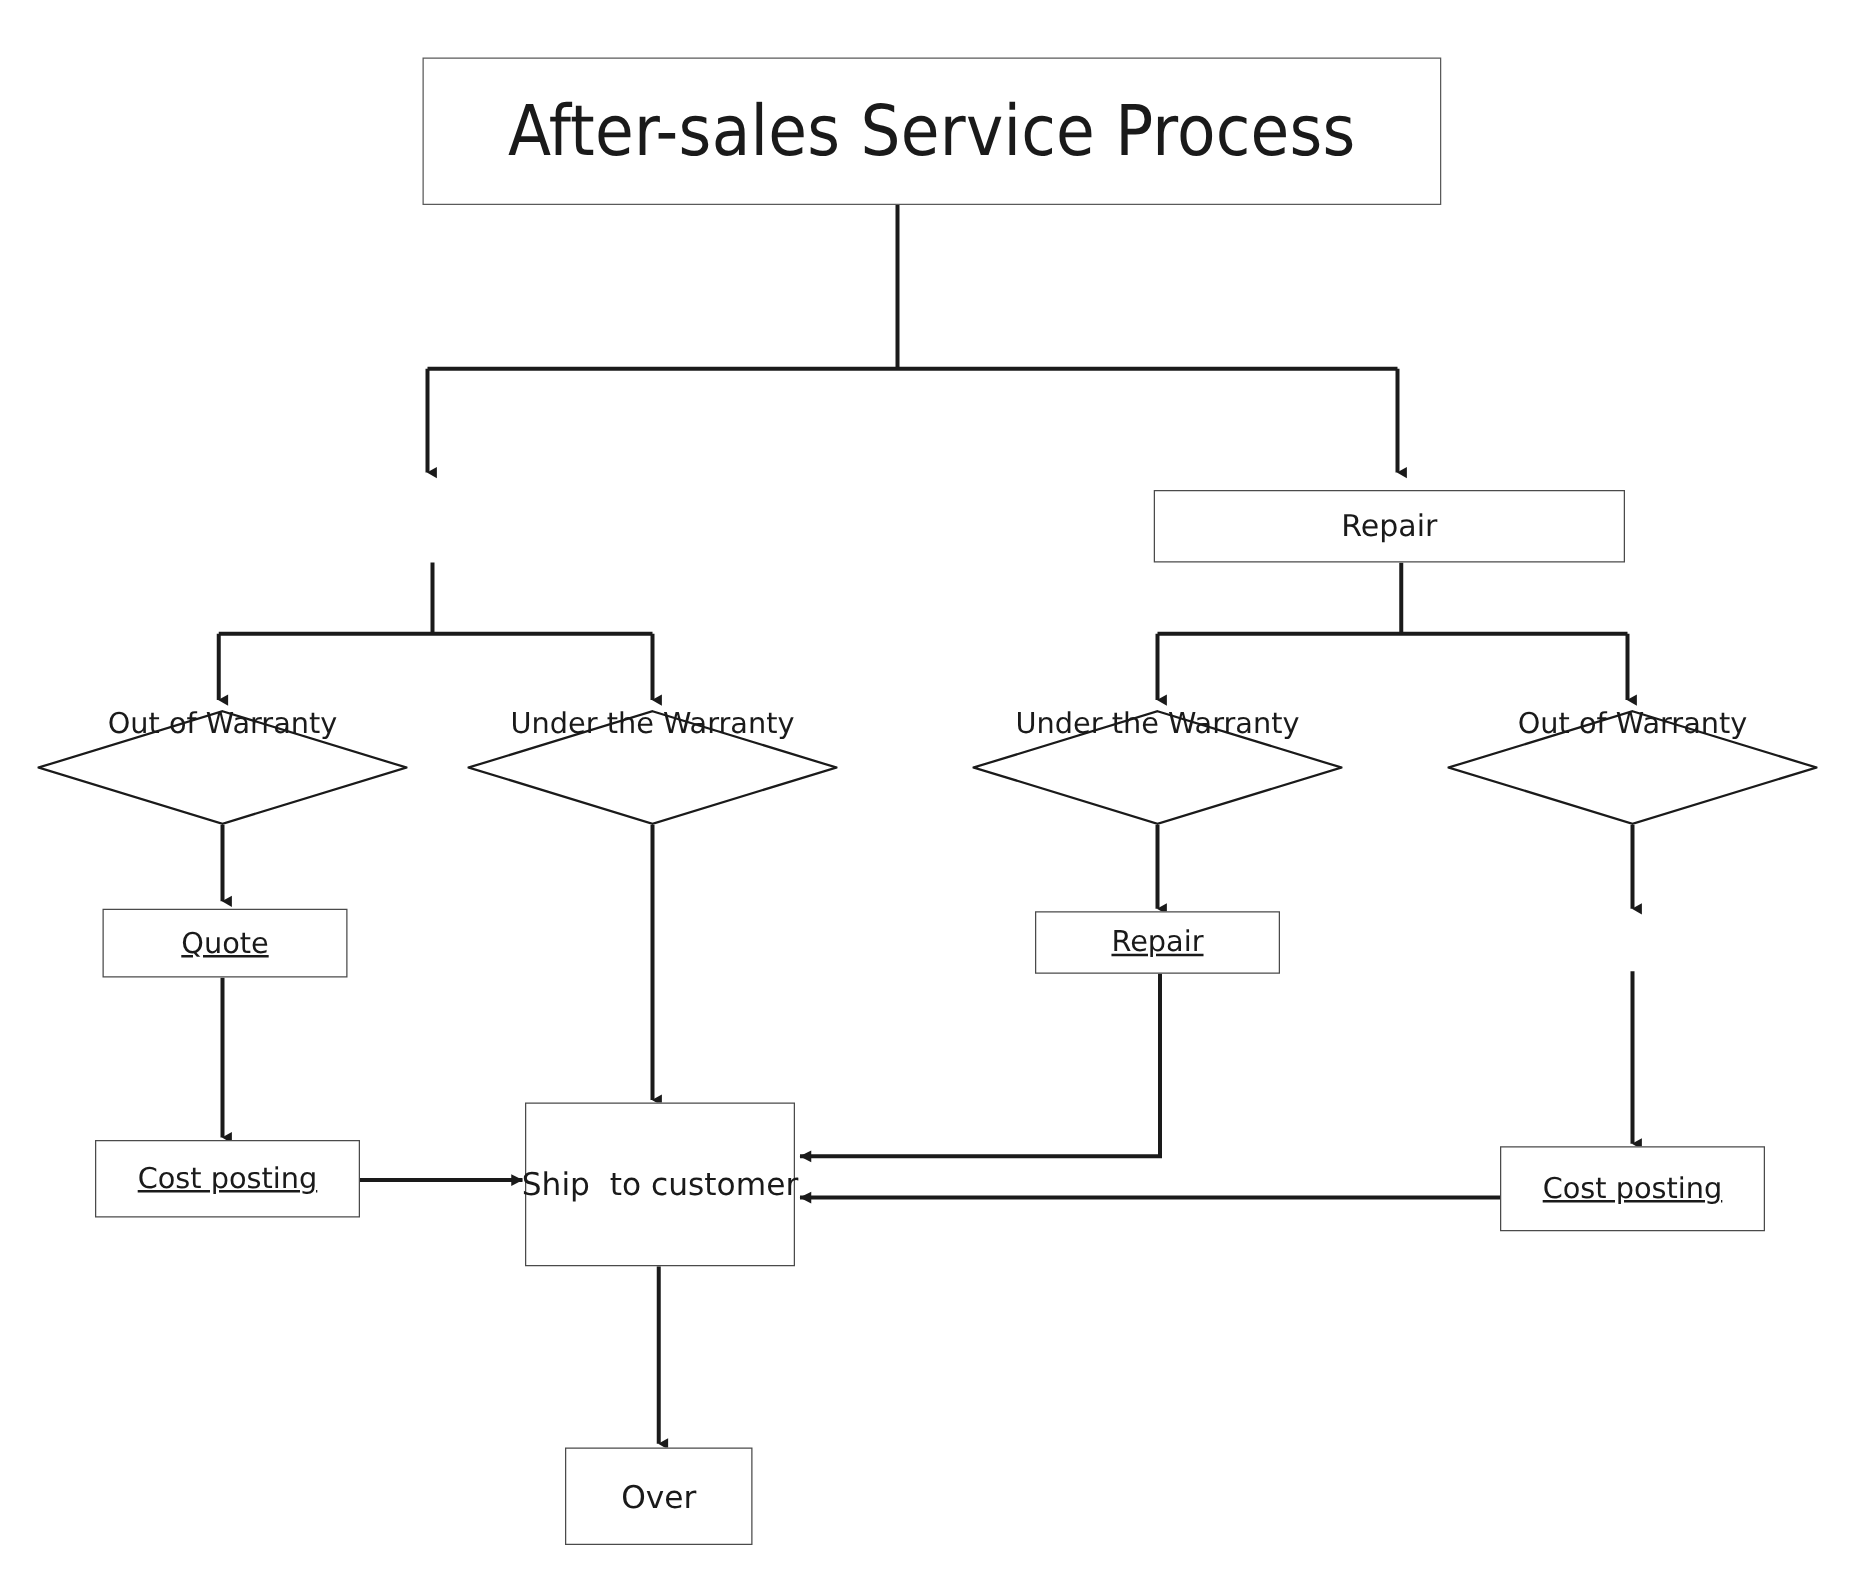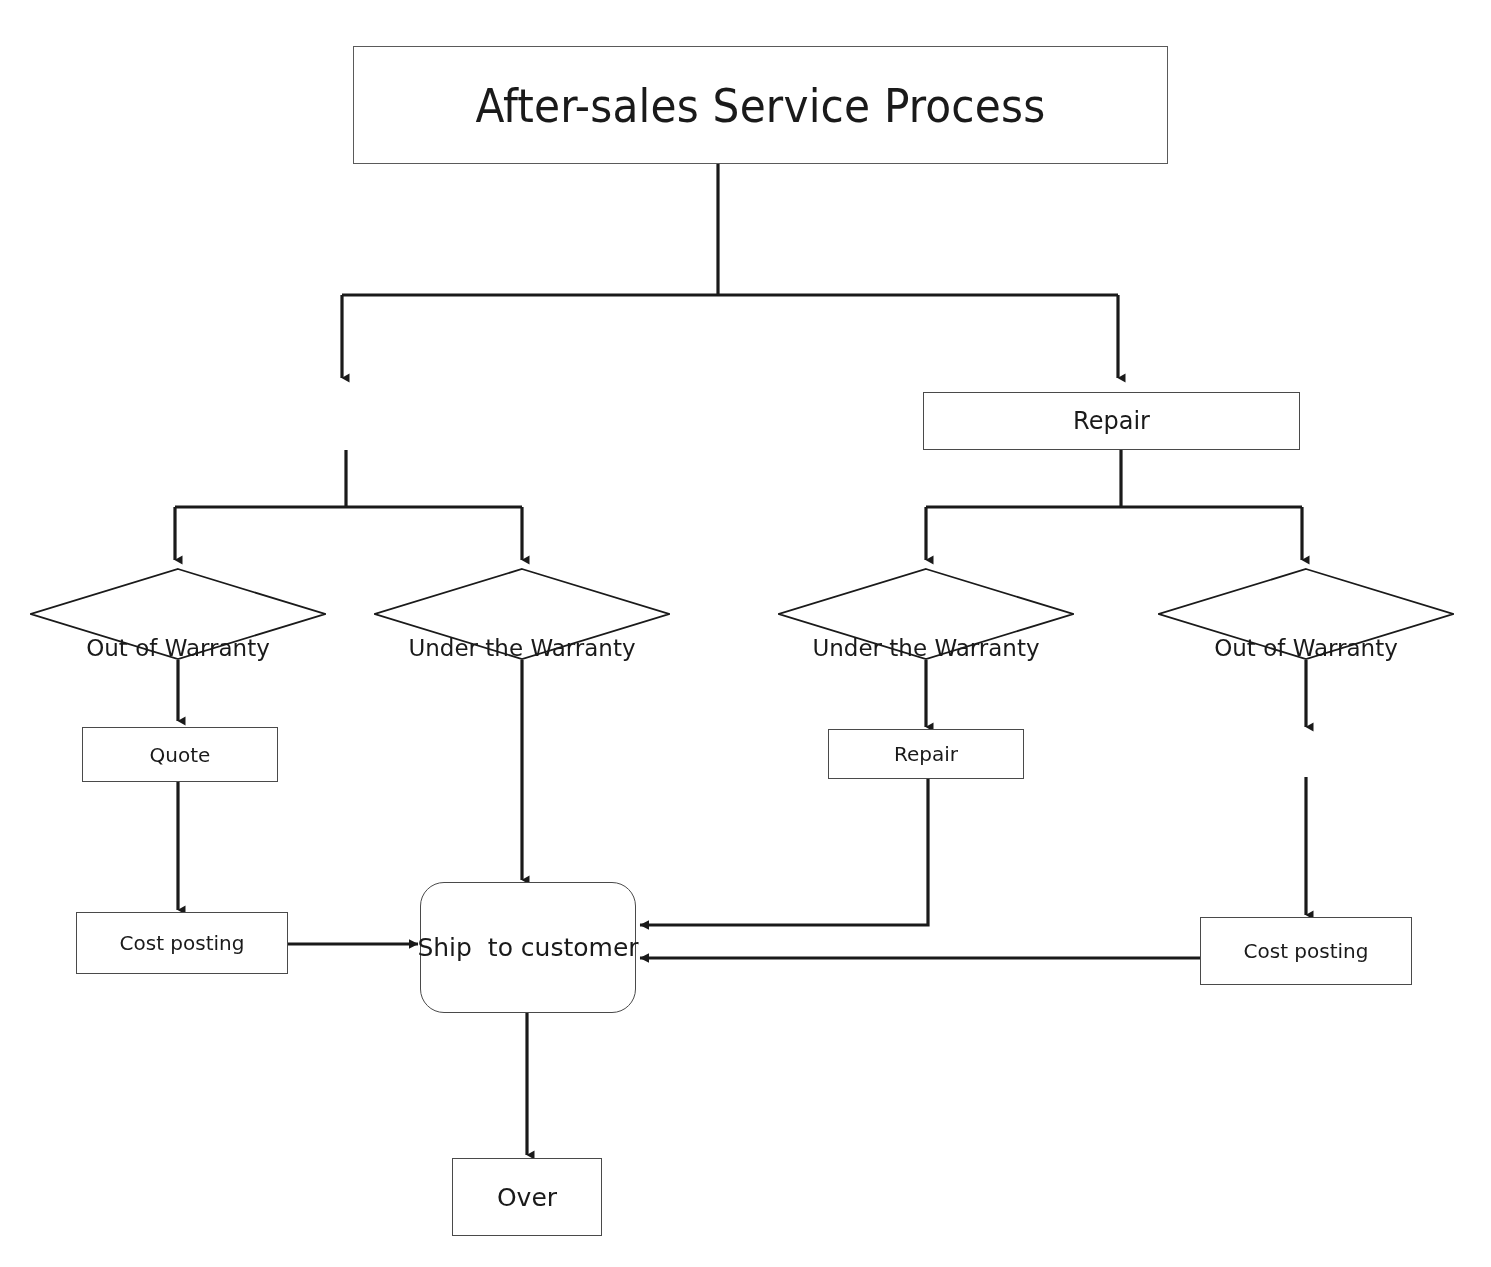--- a/index.html
+++ b/index.html
@@ -35,34 +35,33 @@
     color: #1a1a1a;
     white-space: pre;
   }
   .box {
     border: 1.6px solid #4a4a4a;
     background: #ffffff;
   }
   .title-box {
     border: 1.6px solid #5a5a5a;
     background: #ffffff;
-    font-size: 47px;
+    font-size: 56px;
     font-family: "DejaVu Sans Condensed", "DejaVu Sans", sans-serif;
     font-stretch: condensed;
     letter-spacing: 0.2px;
-    margin-left: 15px;
   }
   .lvl2 { font-size: 24px; }
-  .proc { font-size: 20px; }
-  .ship { font-size: 25px; border-radius: 24px; }
+  .proc { font-size: 23px; text-decoration: underline; }
+  .ship { font-size: 25px; }
   .over { font-size: 25px; }
   .diamond-wrap {
     position: absolute;
     display: flex;
-    align-items: flex-end;
+    align-items: flex-start;
     justify-content: center;
   }
   .diamond-shape {
     position: absolute;
     left: 0;
     top: 0;
     width: 100%;
     height: 100%;
   }
   .diamond-label {

